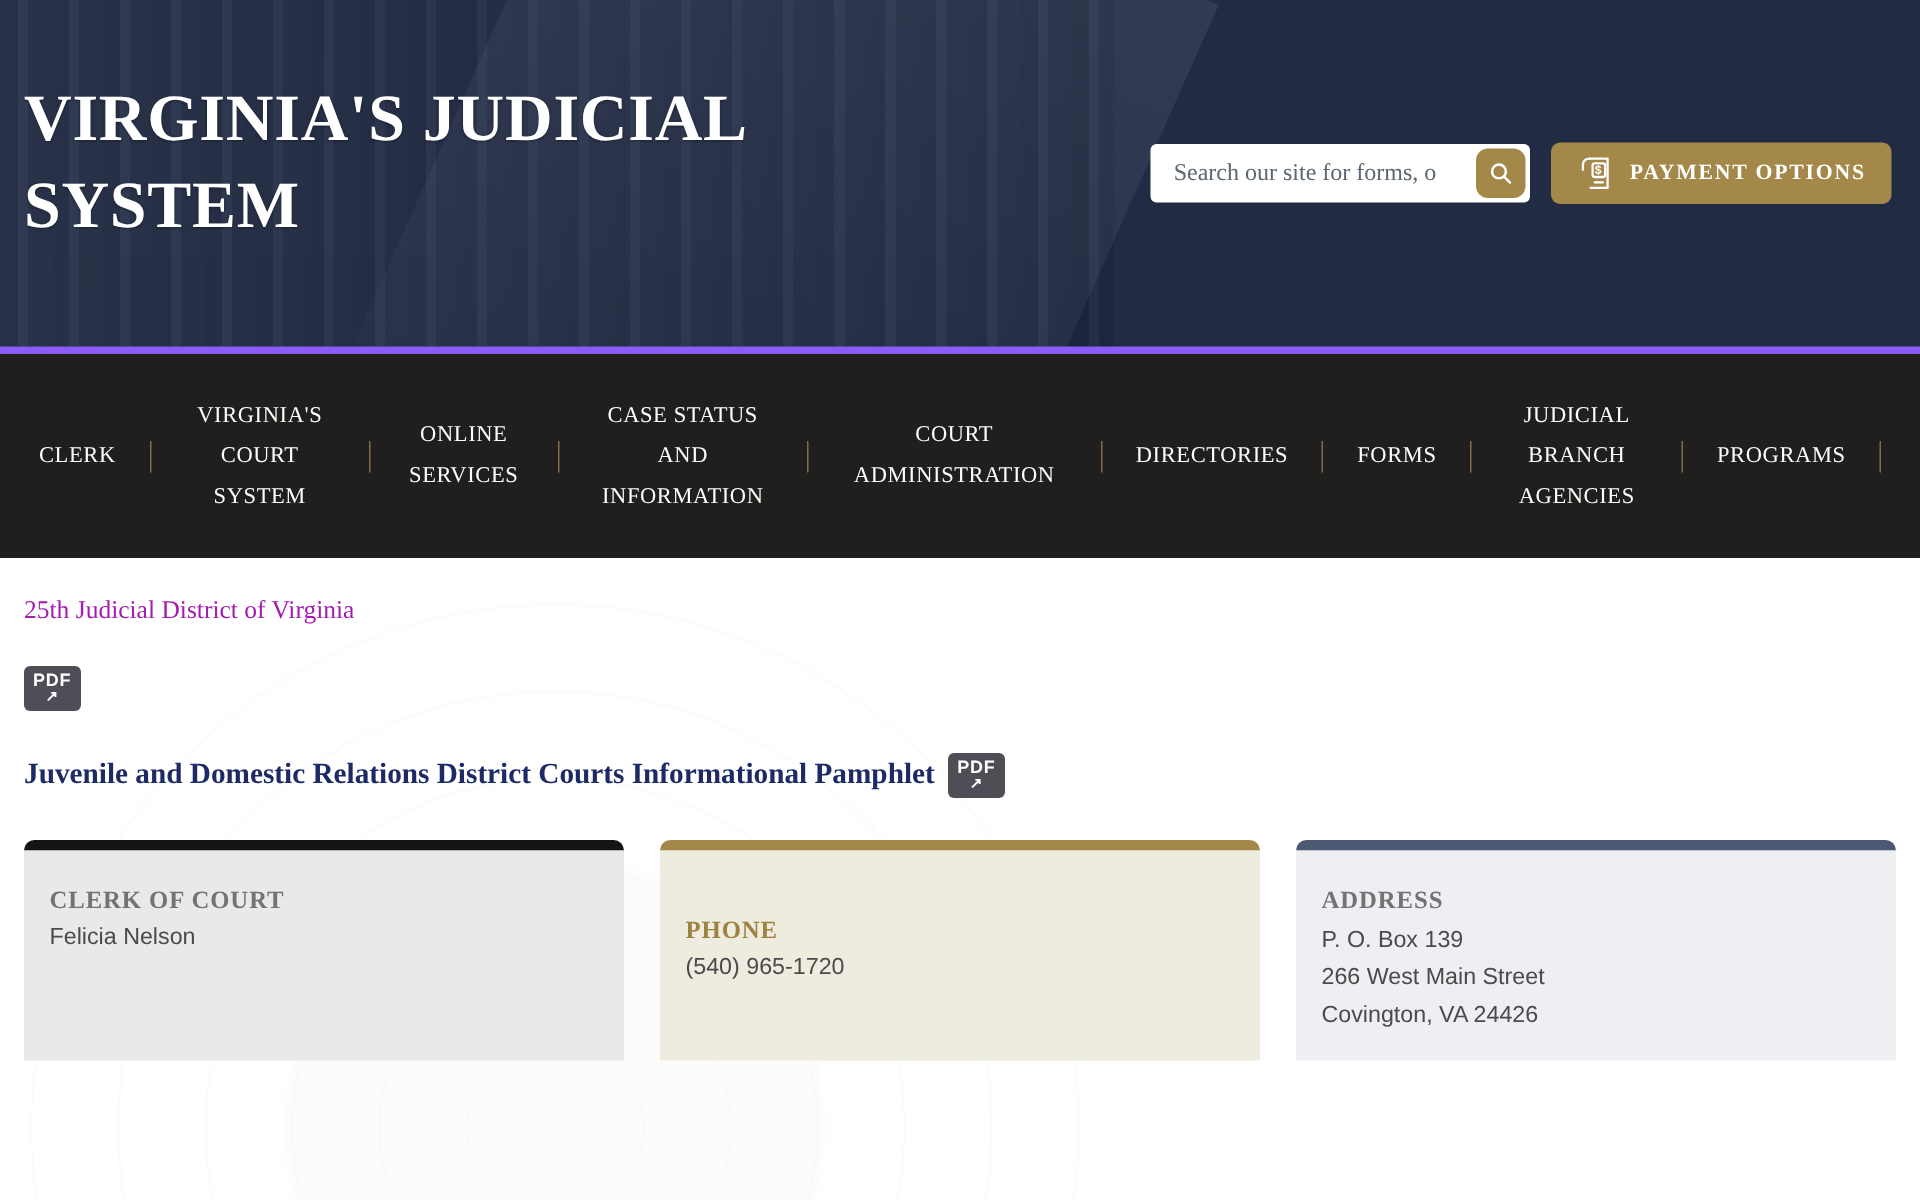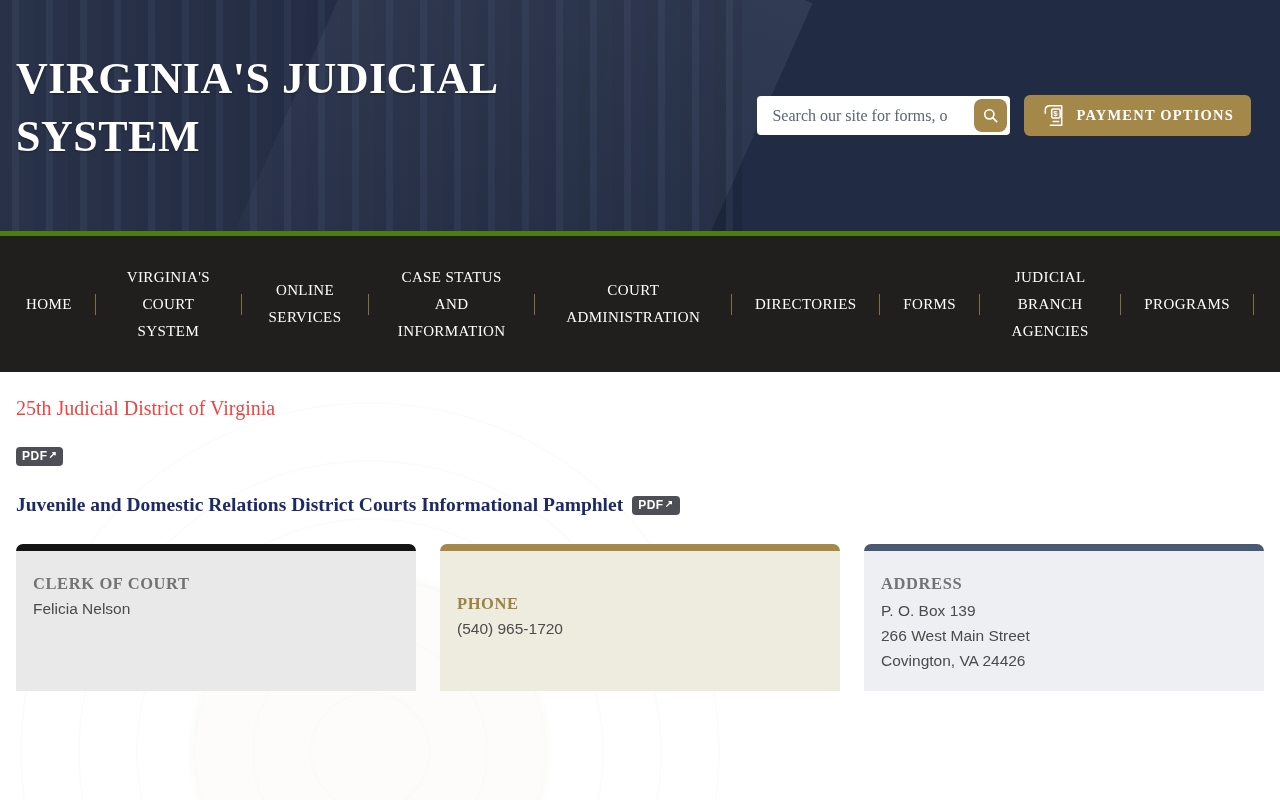--- a/index.html
+++ b/index.html
@@ -4,21 +4,21 @@
 <style>
   * { margin:0; padding:0; box-sizing:border-box; }
   html,body { width:1280px; height:800px; overflow:hidden; background:#fff; }
   body { font-family:"Liberation Serif", serif; }
 
   .viewport { width:1280px; height:800px; overflow:hidden; position:relative; background:#fff; }
 
   
   .site-header {
     position:relative; height:236px; background:#212b43;
-    border-bottom:5px solid #4d7c0f; overflow:hidden;
+    border-bottom:5px solid #8b5cf6; overflow:hidden;
     display:flex; justify-content:space-between; align-items:flex-start;
   }
   .site-header::before { 
     content:""; position:absolute; left:0; top:0; bottom:0; width:58%;
     background:
       linear-gradient(92deg, rgba(150,160,180,.16) 0%, rgba(95,105,130,.20) 35%, rgba(45,55,80,.22) 68%, rgba(33,43,67,0) 100%),
       repeating-linear-gradient(90deg, rgba(8,12,22,.30) 0 12px, rgba(125,135,158,.10) 12px 19px, rgba(8,12,22,.22) 19px 34px);
     opacity:.6; pointer-events:none;
   }
   .site-header::after { 
@@ -26,21 +26,21 @@
     background:linear-gradient(rgba(165,175,195,.12), rgba(165,175,195,.03));
     transform:rotate(24deg); pointer-events:none;
   }
   .site-title {
     position:relative; z-index:2; color:#fff; font-weight:700;
     font-size:44px; line-height:58px; letter-spacing:.5px;
     padding:50px 0 0 16px; max-width:620px; text-shadow:0 1px 2px rgba(0,0,0,.35);
   }
   .header-actions {
     position:relative; z-index:2; display:flex; align-items:center;
-    margin:95px 29px 0 0; gap:14px;
+    margin:95px 19px 0 0; gap:14px;
   }
   .search-box {
     position:relative; width:253px; height:39px; background:#fff;
     border-radius:4px; display:flex; align-items:center;
   }
   .search-input {
     border:none; outline:none; background:transparent;
     width:196px; height:100%; padding:0 0 0 15px;
     font-family:"Liberation Serif", serif; font-size:16px; color:#33404d;
   }
@@ -77,32 +77,32 @@
     position:absolute; left:20px; top:30px; width:700px; height:700px;
     border-radius:50%; pointer-events:none; opacity:.5;
     background:
       radial-gradient(circle at 50% 50%, rgba(212,204,184,.10) 0 36%, rgba(212,204,184,0) 37%),
       repeating-radial-gradient(circle at 50% 50%, rgba(188,196,212,.10) 0 2px, rgba(0,0,0,0) 2px 58px);
   }
   .page-title {
     position:relative; color:#1d2a66; font-weight:700;
     font-size:34px; line-height:51px; max-width:1200px; margin-bottom:13px;
   }
-  .page-subtitle { position:relative; color:#ef4444; font-size:20px; margin-bottom:27px; }
+  .page-subtitle { position:relative; color:#a21caf; font-size:17px; margin-bottom:27px; }
 
   .doc-link {
     position:relative; display:flex; align-items:center; gap:9px;
     color:#1d2a66; text-decoration:none; font-weight:700; font-size:19.5px;
     margin-bottom:28px; width:fit-content; cursor:pointer;
   }
   .pdf-badge {
     display:inline-flex; align-items:center; gap:1px;
     background:#4e4e57; color:#fff; border-radius:4px;
     font-family:"Liberation Sans", sans-serif; font-weight:700;
-    font-size:12px; letter-spacing:.5px; padding:2px 6px 3px 6px;
+    font-size:12px; letter-spacing:.5px; padding:2px 6px 3px 6px;flex-direction:column;
   }
   .ext-arrow { font-size:10px; line-height:1; position:relative; top:-1px; }
 
   
   .cards { position:relative; display:flex; gap:24px; margin-top:27px; height:147px; }
   .card {
     width:400px; border-radius:7px 7px 0 0; padding:23px 17px 0 17px; overflow:hidden;
   }
   .card-clerk   { background:#e9e9e9; border-top:7px solid #141414; }
   .card-hours   { background:#eeebdf; border-top:7px solid #a3884a; }
@@ -150,21 +150,21 @@
             <text x="16.7" y="15.6" text-anchor="middle" font-family="Liberation Sans, sans-serif" font-size="9" font-weight="bold" fill="#fff" stroke="none">$</text>
             <path d="M13.6 21.8 L19.8 21.8"></path>
           </svg>
         </span>
         <span>PAYMENT OPTIONS</span>
       </button>
     </div>
   </header>
 
   <nav class="main-nav">
-    <a class="nav-item">HOME</a>
+    <a class="nav-item">CLERK</a>
     <span class="nav-sep"></span>
     <a class="nav-item w100">VIRGINIA'S COURT SYSTEM</a>
     <span class="nav-sep"></span>
     <a class="nav-item w80">ONLINE SERVICES</a>
     <span class="nav-sep"></span>
     <a class="nav-item w120">CASE STATUS AND INFORMATION</a>
     <span class="nav-sep"></span>
     <a class="nav-item w150">COURT ADMINISTRATION</a>
     <span class="nav-sep"></span>
     <a class="nav-item">DIRECTORIES</a>

